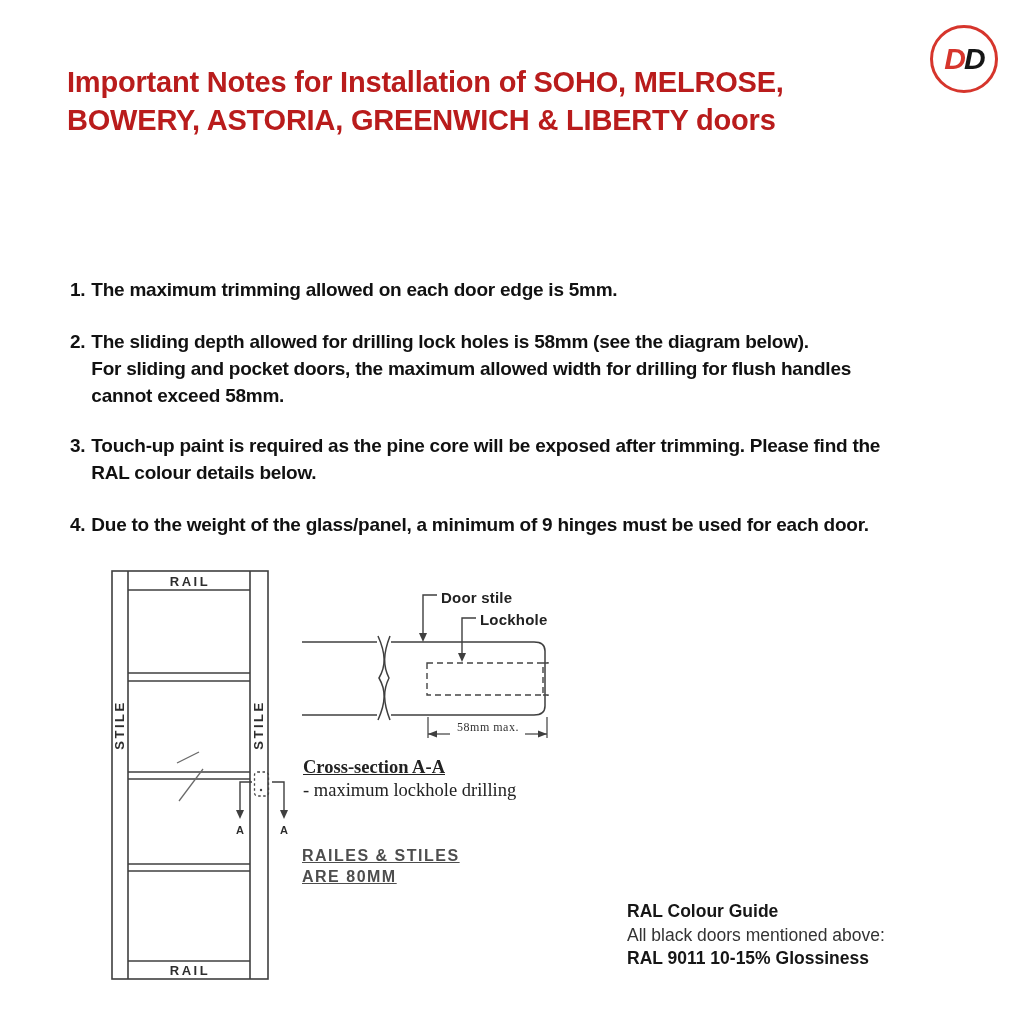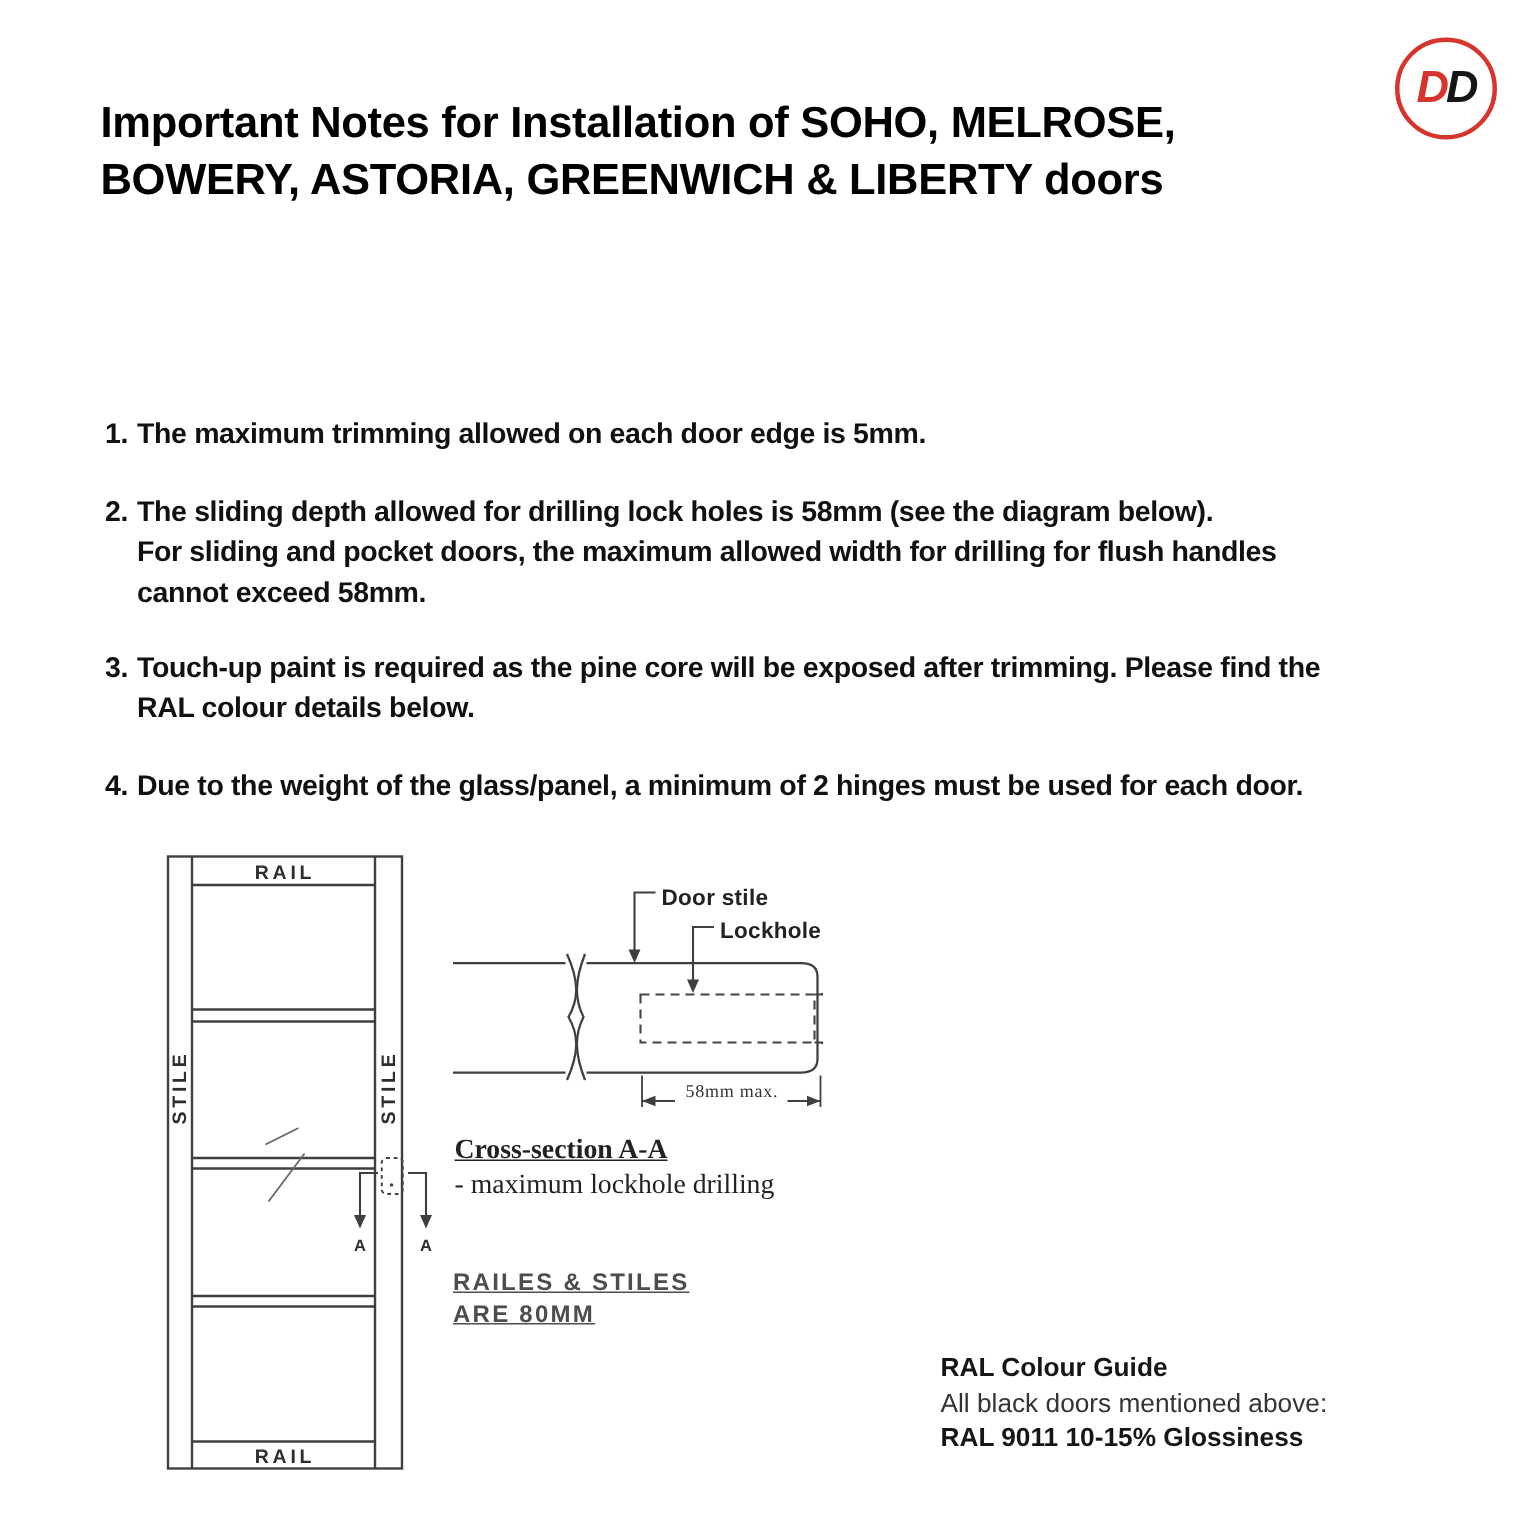--- a/index.html
+++ b/index.html
@@ -8,21 +8,21 @@
 
   
   .logo{position:absolute;left:930px;top:25px;width:62px;height:62px;border:3px solid #d6352c;
         border-radius:50%;background:#fff;display:flex;align-items:center;justify-content:center;}
   .logo-text{font-weight:bold;font-style:italic;font-size:30px;letter-spacing:-2px;line-height:1;}
   .logo-d1{color:#d6352c;}
   .logo-d2{color:#161616;}
 
   
   .title{position:absolute;left:67px;top:63px;font-size:29px;line-height:38px;font-weight:600;
-         color:#000000;letter-spacing:-0.2px;}
+         color:#b91c1c;letter-spacing:-0.2px;}
 
   
   .intro{position:absolute;left:70px;top:194px;font-size:20.5px;line-height:30px;color:#3d3d3d;}
 
   
   .note{position:absolute;left:70px;display:flex;gap:6px;font-size:19px;line-height:27px;
         font-weight:700;color:#111;letter-spacing:-0.25px;}
   .note-num{flex:0 0 auto;}
   .n1{top:276px;} .n2{top:328px;} .n3{top:432px;} .n4{top:511px;}
 
@@ -79,21 +79,21 @@
   <div class="note n3">
     <span class="note-num">3.</span>
     <div>
       <div>Touch-up paint is required as the pine core will be exposed after trimming. Please find the</div>
       <div>RAL colour details below.</div>
     </div>
   </div>
   <div class="note n4">
     <span class="note-num">4.</span>
     <div>
-      <div>Due to the weight of the glass/panel, a minimum of 2 hinges must be used for each door.</div>
+      <div>Due to the weight of the glass/panel, a minimum of 9 hinges must be used for each door.</div>
     </div>
   </div>
 
   <svg class="door-svg" width="200" height="432" viewBox="0 0 200 432">
     <g stroke="#3f3f3f" stroke-width="1.6" fill="none">
       <rect x="17" y="8" width="156" height="408"></rect>
       <line x1="33" y1="8" x2="33" y2="416"></line>
       <line x1="155" y1="8" x2="155" y2="416"></line>
       <line x1="33" y1="27" x2="155" y2="27"></line>
       <line x1="33" y1="110" x2="155" y2="110"></line>

